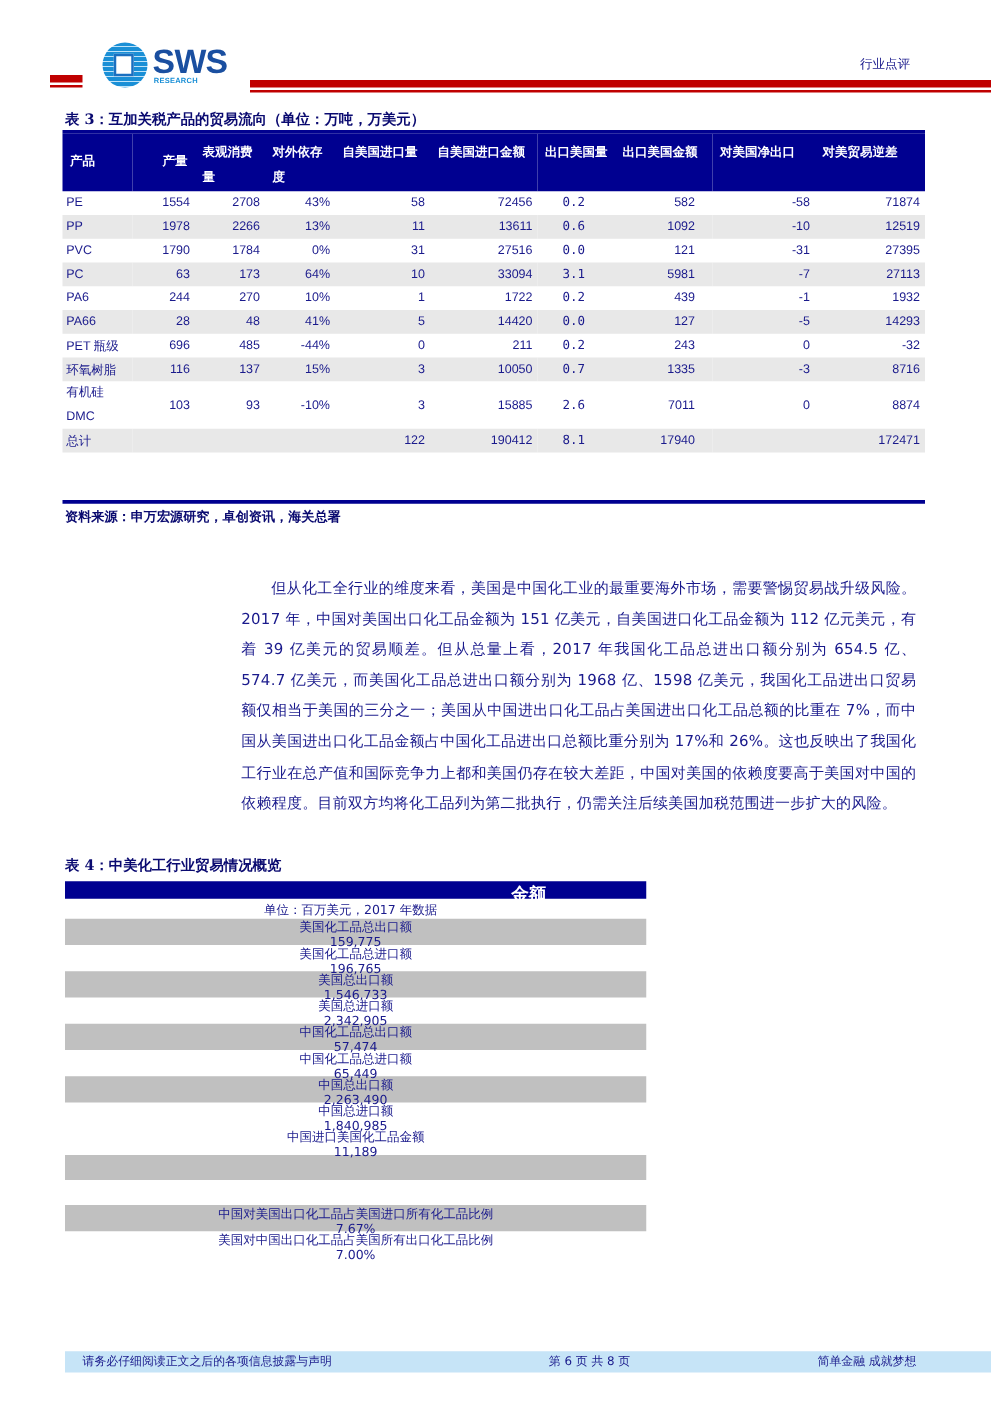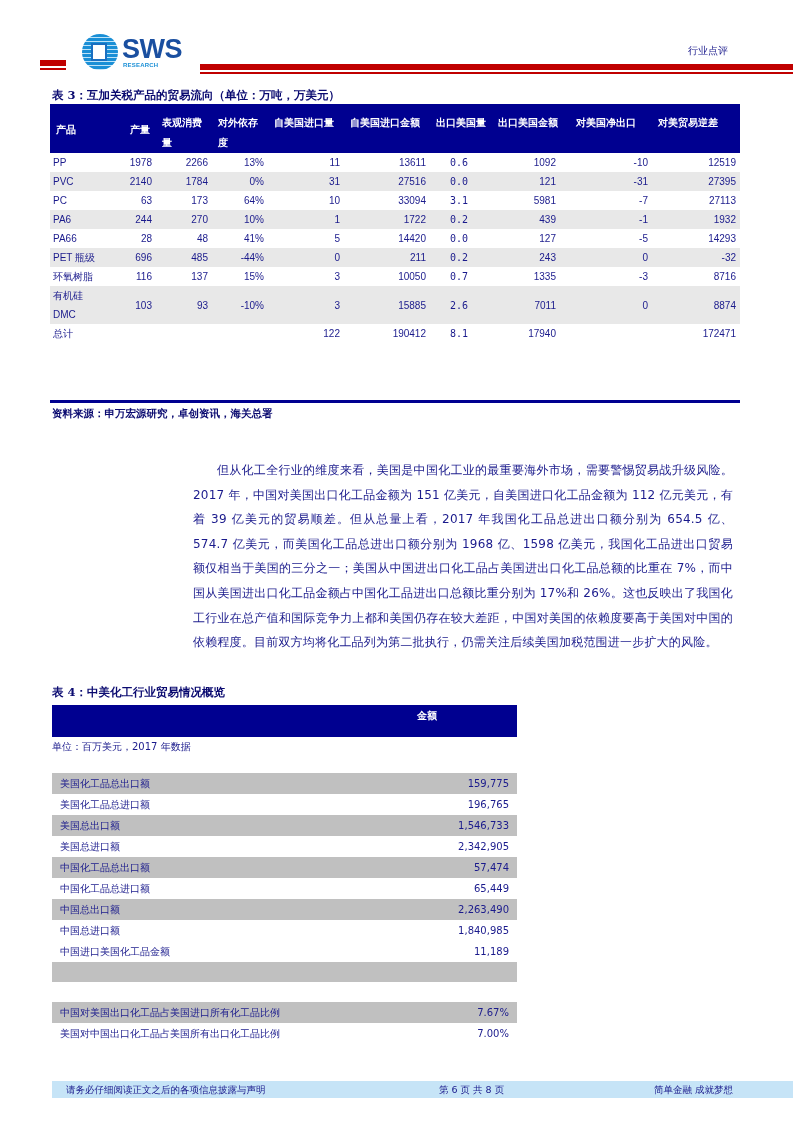--- a/index.html
+++ b/index.html
@@ -35,23 +35,23 @@
   .t3 tbody tr.tall td.name { line-height: 19px; }
   .t3-bottom { position: absolute; left: 50px; top: 400px; width: 690px; height: 3px; background: #000090; }
   .source { position: absolute; left: 52px; top: 407px; font-weight: bold; font-size: 10.5px; color: #0a0a70; font-family: "DejaVu Serif", serif; }
 
   
   .para { position: absolute; left: 193px; top: 458px; width: 540px; font-size: 12px; line-height: 24.6px; color: #1a1a8c;
           font-family: "DejaVu Sans", sans-serif; text-indent: 24px; text-align: justify; letter-spacing: 0.2px; }
 
   
   .t4 { position: absolute; left: 52px; top: 705px; width: 465px; }
-  .t4-head { height: 32px; background: #000090; color: #fff; font-weight: bold; font-size: 10px; text-align: right; padding-right: 80px; line-height: 22px; font-family: "DejaVu Serif", serif; }
-  .t4-unit { height: 36px; font-size: 10px; text-align: left; padding-right: 8px; line-height: 20px; color: #1a1a8c; }
-  .t4-row { height: 21px; display: flex; justify-content: space-between; align-items: center; font-size: 10px; padding: 0 8px; color: #1a1a8c; }
+  .t4-head { height: 14px; background: #000090; color: #fff; font-weight: bold; font-size: 14px; text-align: right; padding-right: 80px; line-height: 22px; font-family: "DejaVu Serif", serif; }
+  .t4-unit { height: 16px; font-size: 10px; text-align: center; padding-right: 8px; line-height: 20px; color: #1a1a8c; }
+  .t4-row { height: 21px; display: flex; justify-content: space-between; align-items: center; font-size: 10px; padding: 0 8px; color: #1a1a8c; flex-direction: column; }
   .t4-row.grey { background: #c0c0c0; }
   .t4-row.blank { height: 20px; }
   .t4-row.gap { height: 20px; background: #fff; }
 
   
   .footer { position: absolute; left: 52px; top: 1081px; width: 753px; height: 17px; background: #c6e4f7; font-size: 9.5px; color: #1a1a8c; line-height: 17px; }
   .footer .f-left { position: absolute; left: 14px; }
   .footer .f-mid { position: absolute; left: 387px; }
   .footer .f-right { position: absolute; left: 602px; }
 </style>
@@ -95,34 +95,46 @@
       <th>自美国进口量</th>
       <th>自美国进口金额</th>
       <th>出口美国量</th>
       <th>出口美国金额</th>
       <th>对美国净出口</th>
       <th>对美贸易逆差</th>
     </tr>
   </thead>
   <tbody id="t3-body">
       <tr>
+        <td class="name">PE</td>
+        <td>1554</td>
+        <td>2708</td>
+        <td>43%</td>
+        <td>58</td>
+        <td>72456</td>
+        <td style="text-align: left; padding-left: 20px; font-family: &quot;DejaVu Sans Mono&quot;, monospace;">0.2</td>
+        <td style="padding-right: 14px;">582</td>
+        <td>-58</td>
+        <td>71874</td>
+      </tr>
+      <tr>
         <td class="name">PP</td>
         <td>1978</td>
         <td>2266</td>
         <td>13%</td>
         <td>11</td>
         <td>13611</td>
         <td style="text-align: left; padding-left: 20px; font-family: &quot;DejaVu Sans Mono&quot;, monospace;">0.6</td>
         <td style="padding-right: 14px;">1092</td>
         <td>-10</td>
         <td>12519</td>
       </tr>
       <tr>
         <td class="name">PVC</td>
-        <td>2140</td>
+        <td>1790</td>
         <td>1784</td>
         <td>0%</td>
         <td>31</td>
         <td>27516</td>
         <td style="text-align: left; padding-left: 20px; font-family: &quot;DejaVu Sans Mono&quot;, monospace;">0.0</td>
         <td style="padding-right: 14px;">121</td>
         <td>-31</td>
         <td>27395</td>
       </tr>
       <tr>

